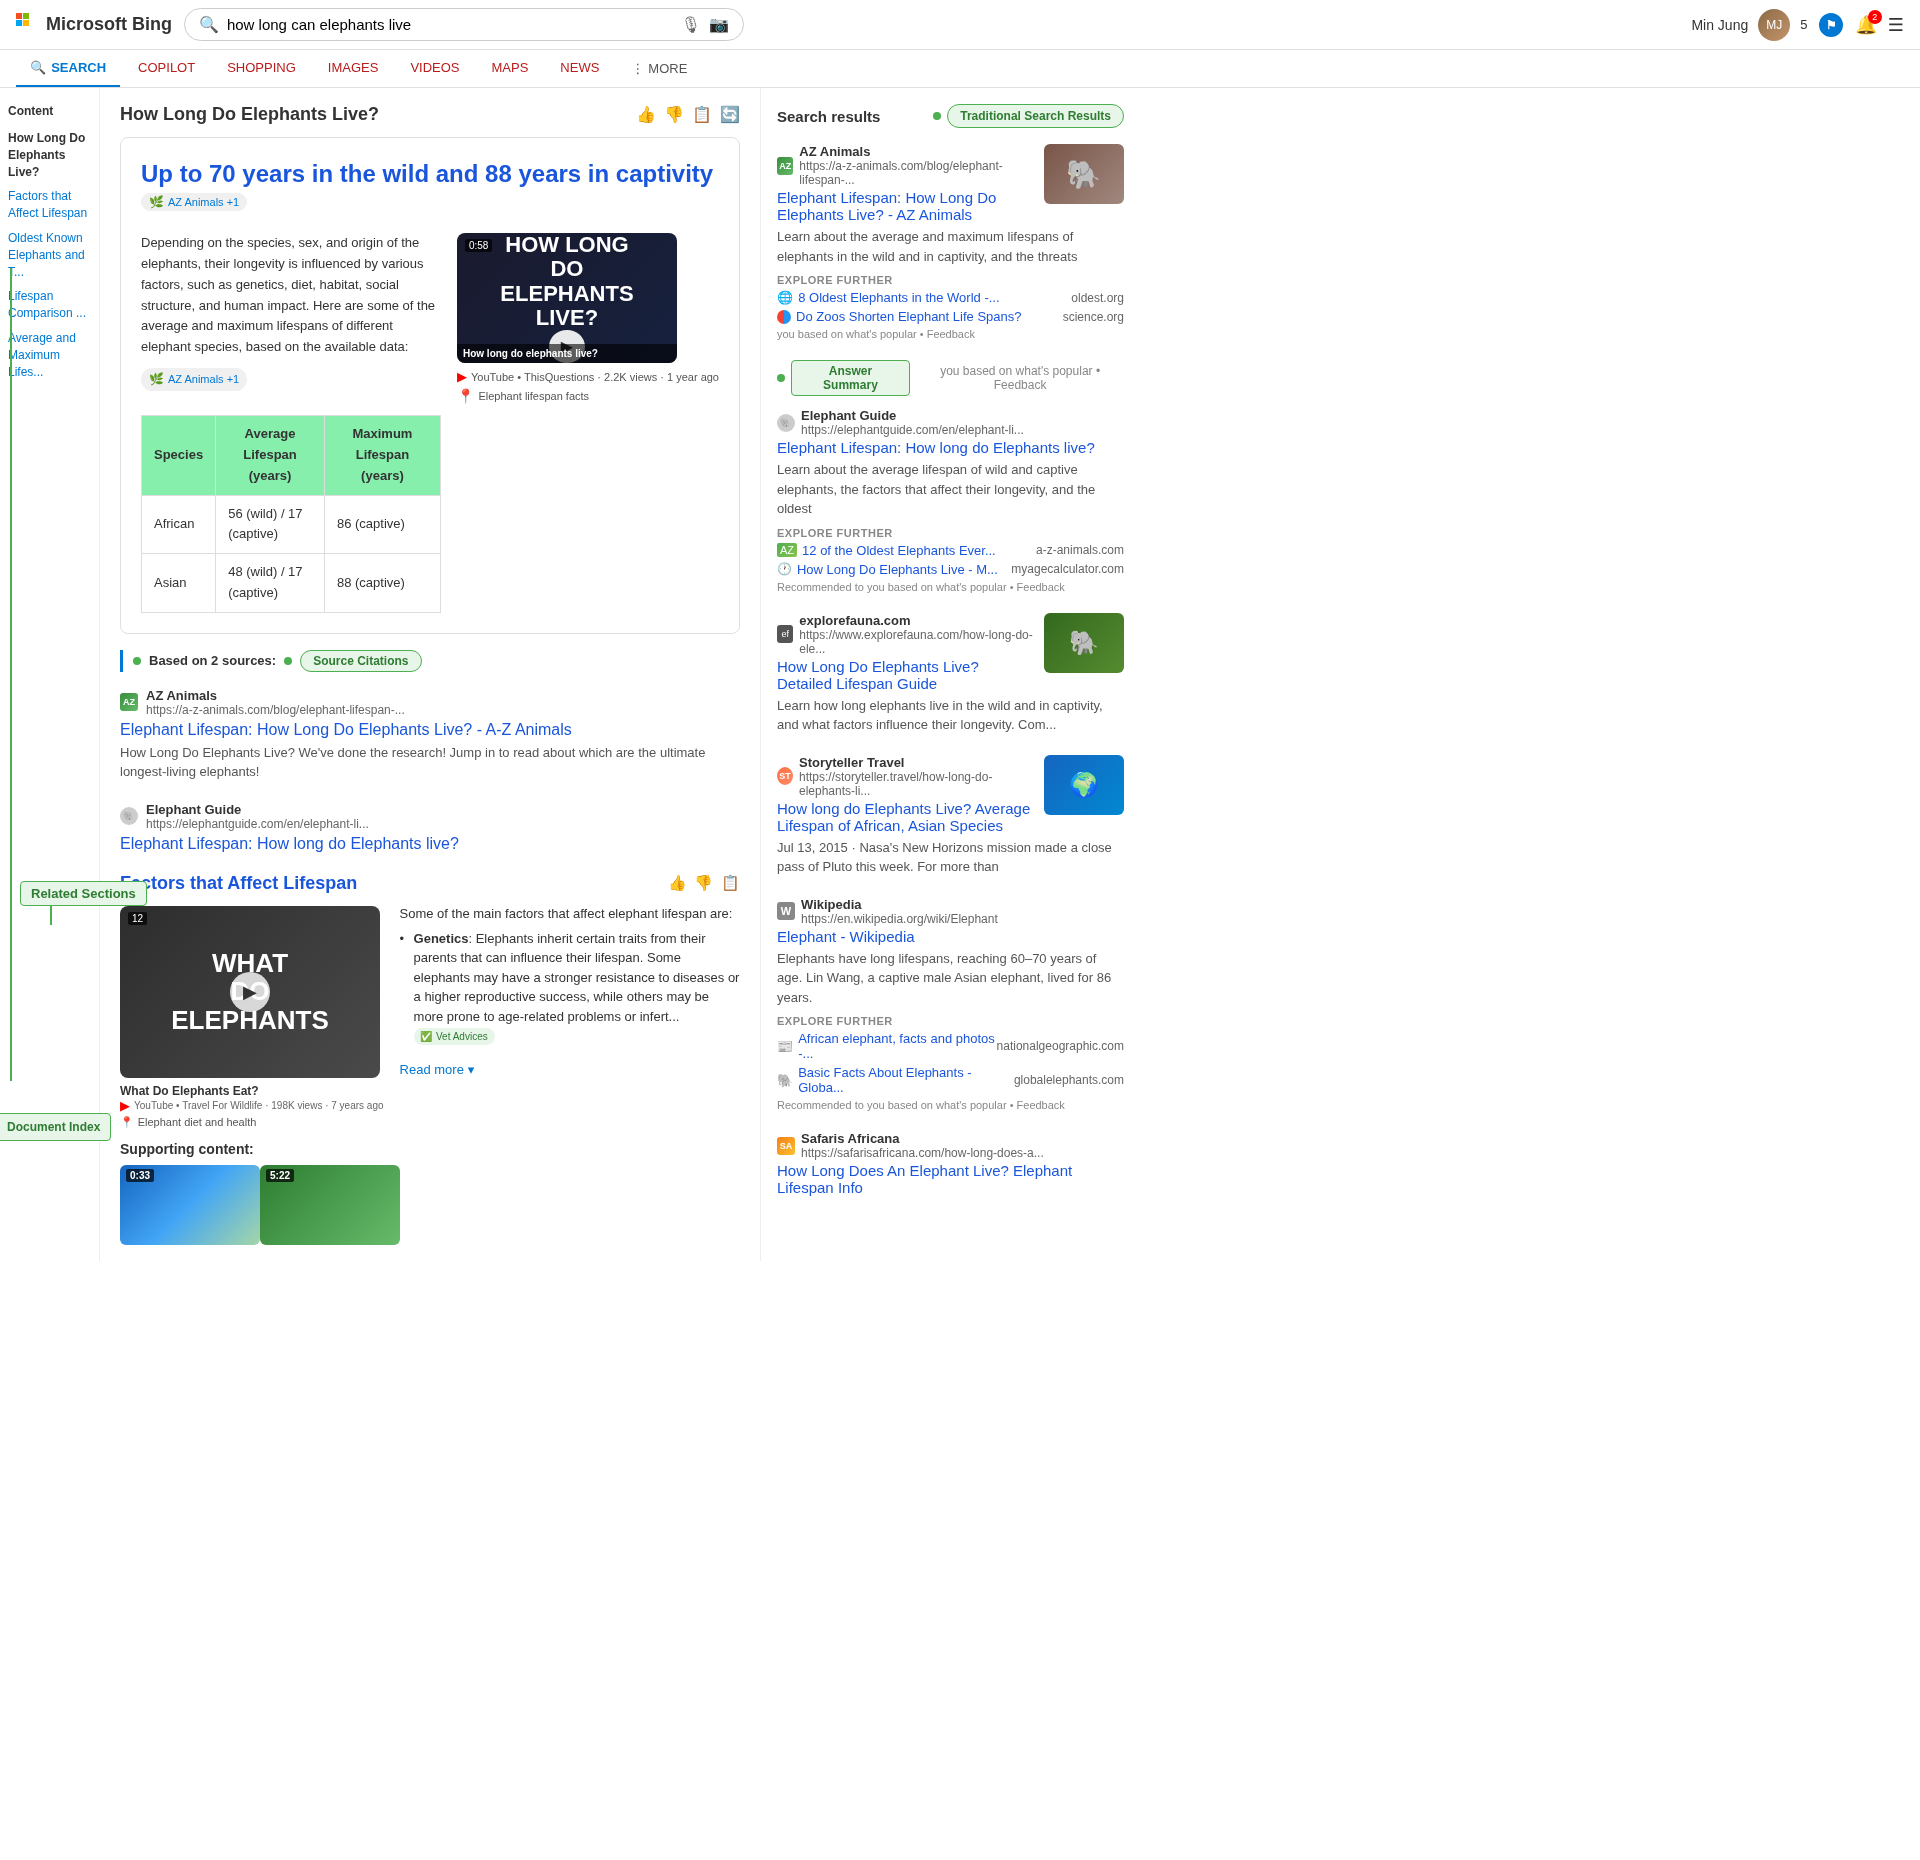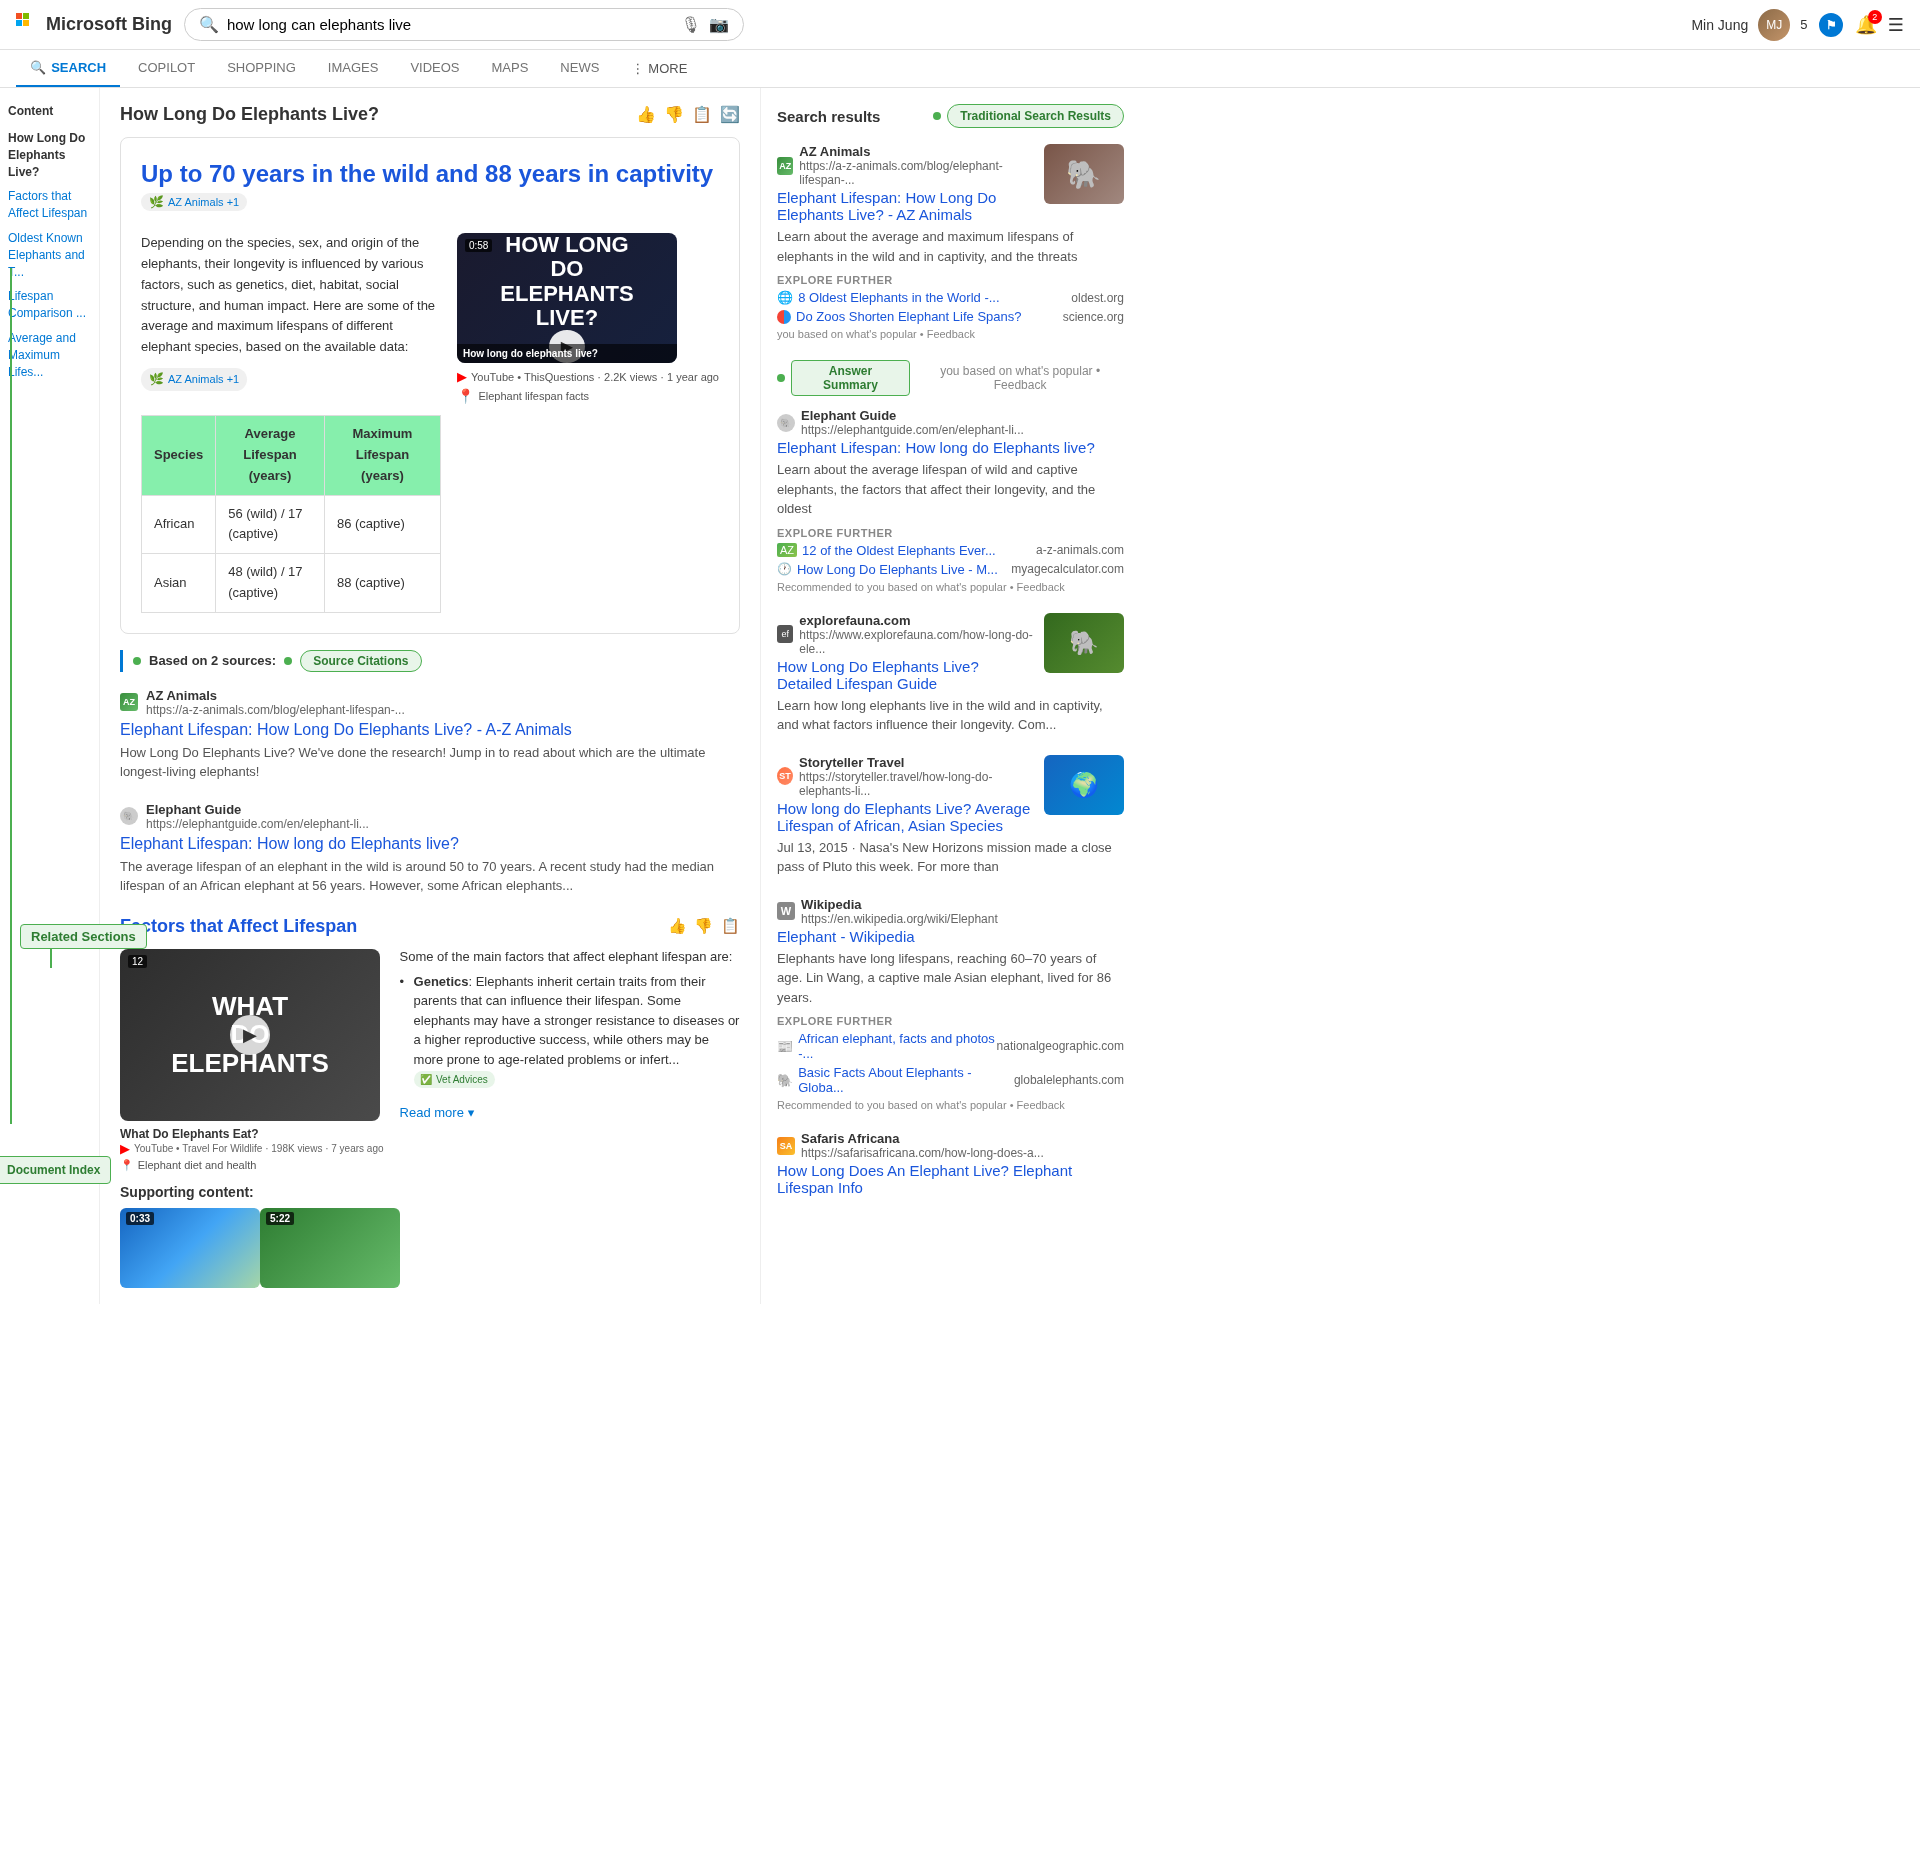--- a/index.html
+++ b/index.html
@@ -16,21 +16,21 @@
     .header-right { display: flex; align-items: center; gap: 10px; margin-left: auto; }
     .user-name { font-size: 14px; color: #333; }
     .avatar { width: 32px; height: 32px; border-radius: 50%; background: #ccc; overflow: hidden; display: flex; align-items: center; justify-content: center; font-size: 12px; color: #fff; background: linear-gradient(135deg, #8B6A47, #C4956A); }
     .badge-circle { width: 28px; height: 28px; border-radius: 50%; background: #0078d4; display: flex; align-items: center; justify-content: center; color: #fff; font-size: 12px; font-weight: 600; border: 2px solid #fff; }
     .notif-btn { position: relative; background: none; border: none; cursor: pointer; font-size: 18px; color: #333; }
     .notif-badge { position: absolute; top: -4px; right: -4px; background: red; color: #fff; border-radius: 50%; width: 14px; height: 14px; font-size: 9px; display: flex; align-items: center; justify-content: center; }
     .menu-btn { background: none; border: none; cursor: pointer; font-size: 18px; color: #333; }
 
     
     .nav { display: flex; padding: 0 16px; border-bottom: 1px solid #e0e0e0; gap: 4px; }
-    .nav-item { padding: 10px 14px; cursor: pointer; font-size: 13px; color: #737373; text-decoration: none; display: flex; align-items: center; gap: 5px; border-bottom: 2px solid transparent; }
+    .nav-item { padding: 10px 14px; cursor: pointer; font-size: 13px; color: #b91c1c; text-decoration: none; display: flex; align-items: center; gap: 5px; border-bottom: 2px solid transparent; }
     .nav-item.active { color: #0078d4; border-bottom: 2px solid #0078d4; font-weight: 600; }
     .nav-more { padding: 10px 14px; cursor: pointer; font-size: 13px; color: #555; display: flex; align-items: center; gap: 4px; }
 
     
     .main { display: flex; gap: 0; }
 
     
     .sidebar { width: 100px; padding: 16px 8px; border-right: 1px solid #eee; min-height: 900px; position: relative; }
     .sidebar-title { font-size: 12px; font-weight: 700; color: #333; margin-bottom: 12px; }
     .sidebar-item { font-size: 12px; color: #0078d4; cursor: pointer; margin-bottom: 8px; line-height: 1.4; }
@@ -308,21 +308,20 @@
 
     <div class="source-card">
       <div class="source-card-header">
         <div class="elephant-guide-favicon">🐘</div>
         <div>
           <div class="source-card-name">Elephant Guide</div>
           <div class="source-card-url">https://elephantguide.com/en/elephant-li...</div>
         </div>
       </div>
       <div class="source-card-title">Elephant Lifespan: How long do Elephants live?</div>
-      <div class="source-card-desc">The average lifespan of an elephant in the wild is around 50 to 70 years. A recent study had the median lifespan of an African elephant at 56 years. However, some African elephants...</div>
     </div>
 
     <div class="factors-section-relative" style="position:relative;">
       <div style="position:absolute; left:-80px; top:8px;">
         <div class="related-label">Related Sections</div>
         <div style="width:2px; height:40px; background:#4caf50; margin-left:10px; margin-top:4px;"></div>
       </div>
       <div class="section-title">
         <span>Factors that Affect Lifespan</span>
         <div class="section-actions">

